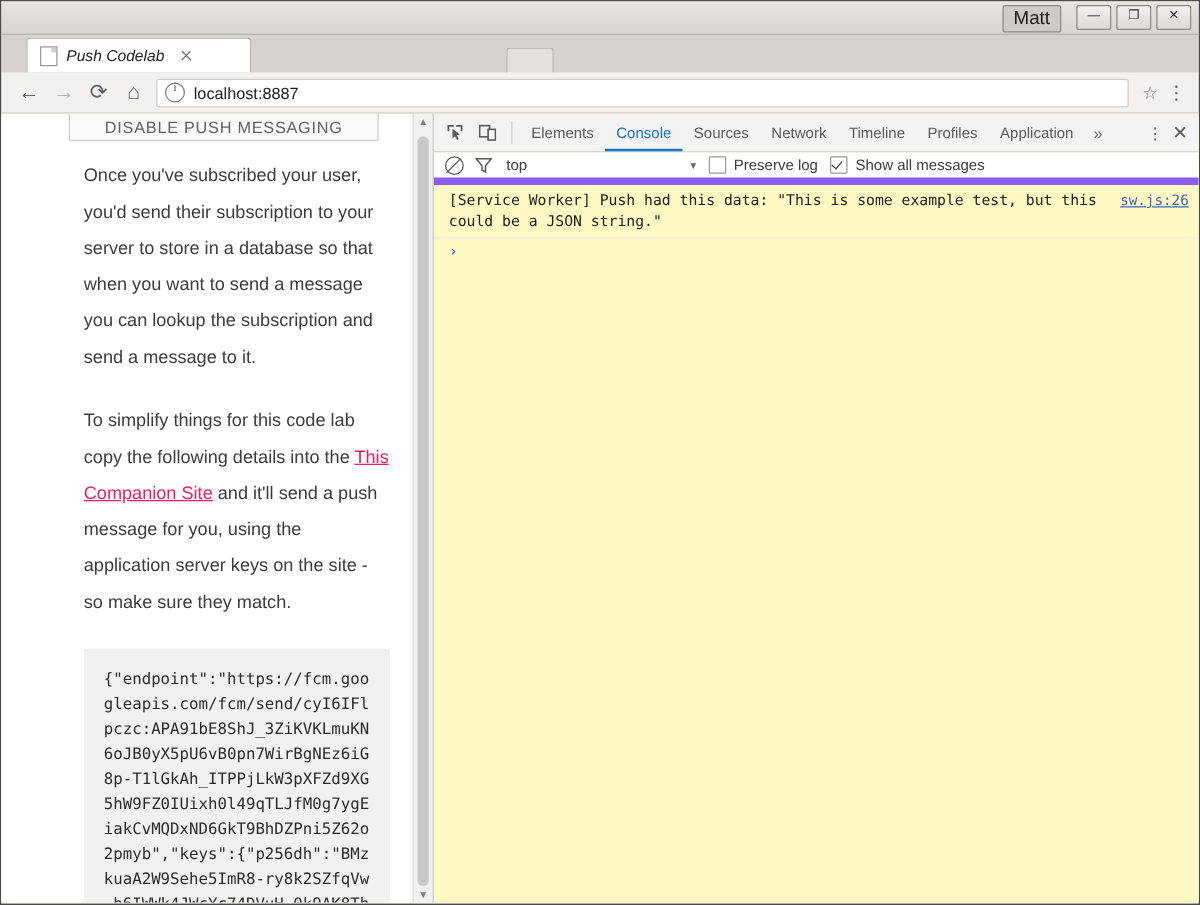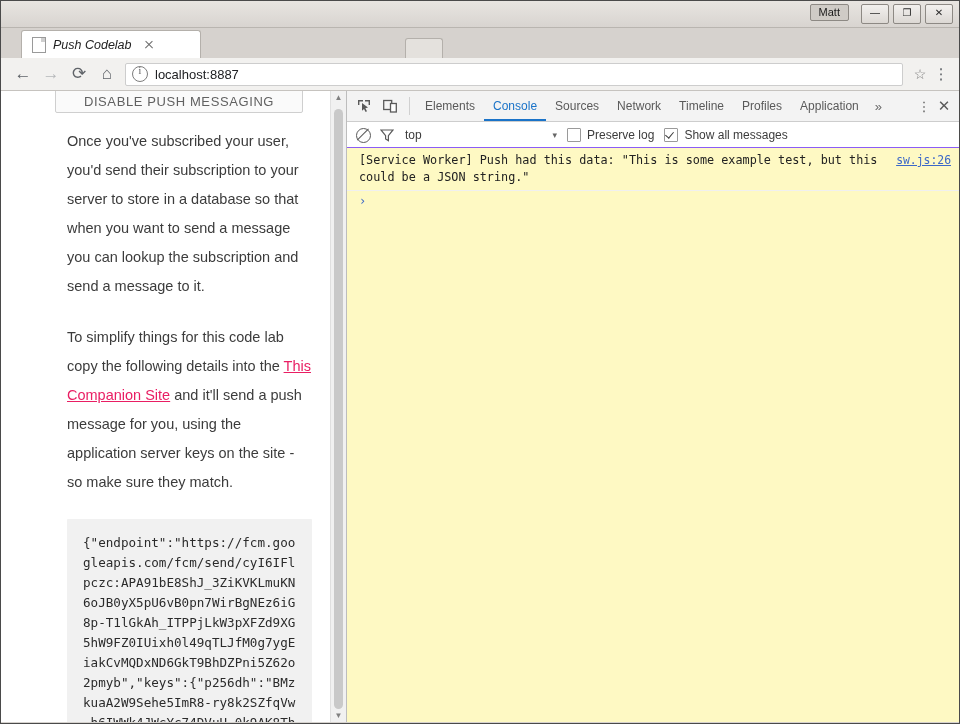--- a/index.html
+++ b/index.html
@@ -25,21 +25,21 @@
   .titlebar {
     position: relative;
     height: 26px;
     background: linear-gradient(#e8e5e1, #d8d4d0);
     border-bottom: 1px solid #b9b5b0;
   }
   .win-user {
     position: absolute;
     top: 3px;
     right: 110px;
-    font-size: 11px;
+    font-size: 15px;
     color: #1a1a1a;
     background: #cfcbc6;
     border: 1px solid #8d8984;
     padding: 1px 8px 2px 8px;
     border-radius: 2px;
   }
   .win-btns {
     position: absolute;
     top: 3px;
     right: 6px;
@@ -374,21 +374,21 @@
   .dt-close {
     width: 22px;
     text-align: center;
     color: #5a5a5a;
     font-size: 15px;
     flex: 0 0 auto;
   }
 
   .dt-consolebar {
     height: 26px;
-    border-bottom: 1px solid #8b5cf6;
+    border-bottom: 6px solid #8b5cf6;
     display: flex;
     align-items: center;
     padding: 0 6px;
     box-sizing: border-box;
     font-size: 12px;
     color: #3c3c3c;
     background: #fff;
   }
   .cb-clear {
     width: 22px; height: 20px; position: relative; flex: 0 0 auto;

